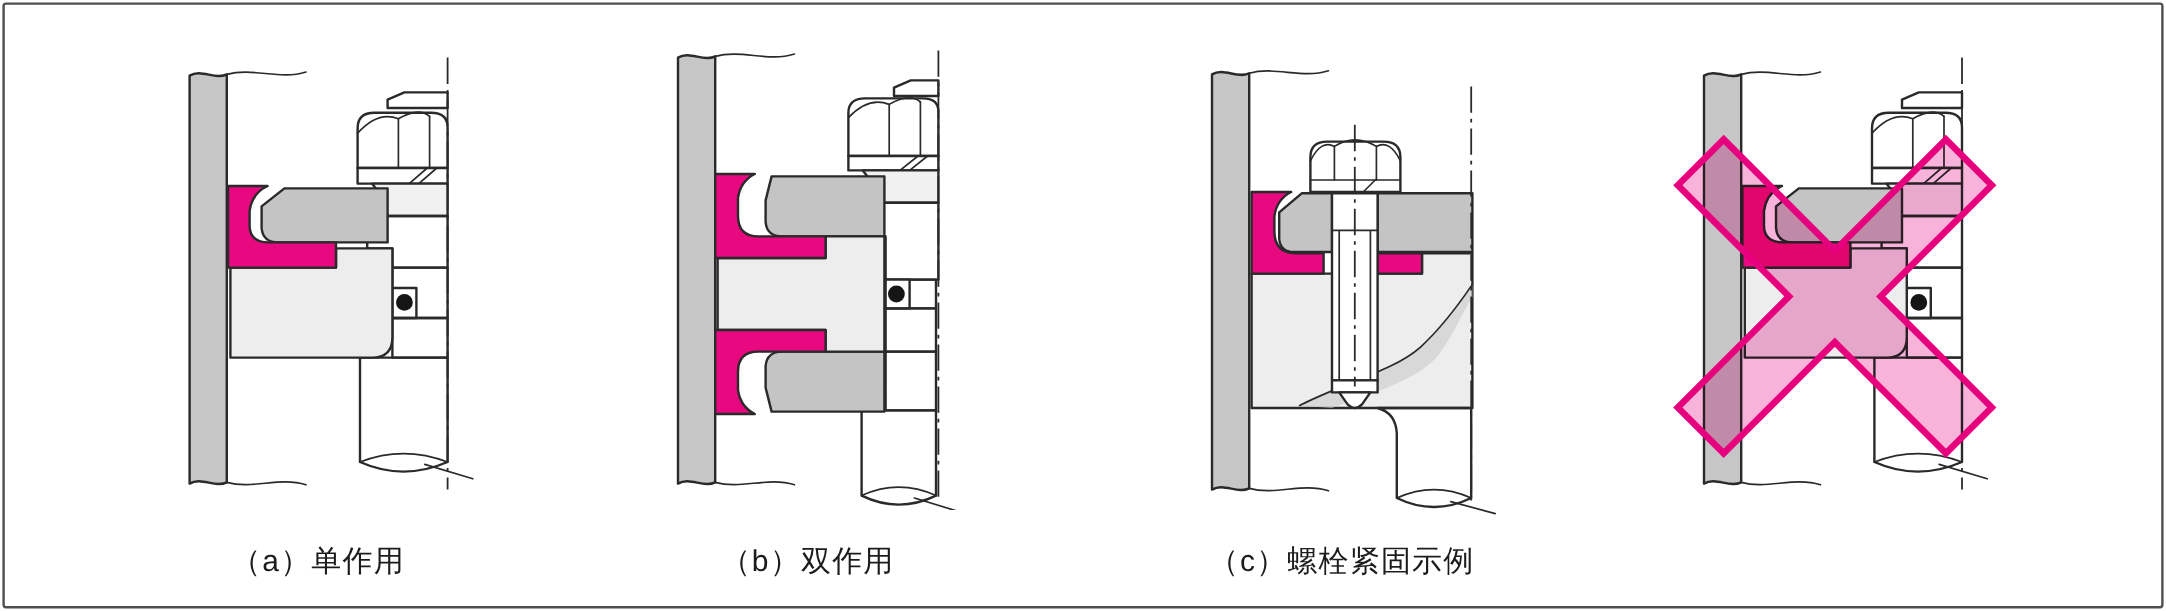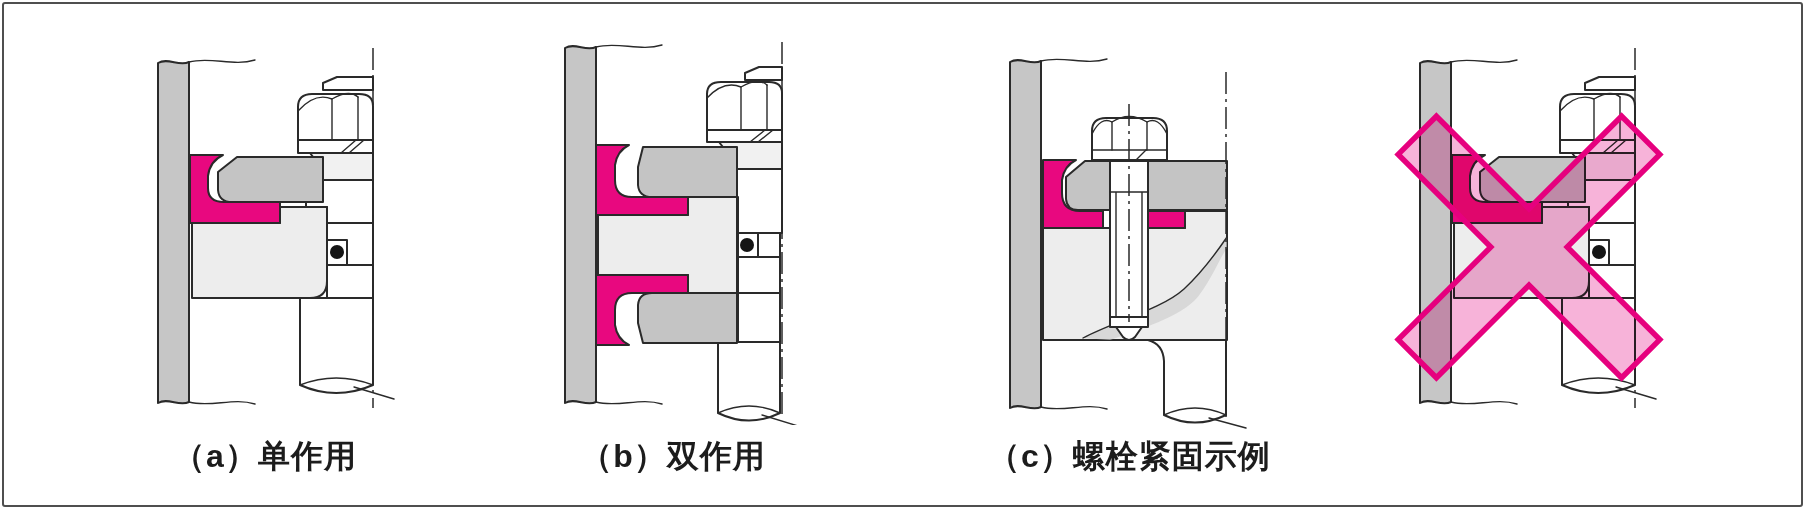--- a/index.html
+++ b/index.html
@@ -6,24 +6,23 @@
   #canvas{
     position:relative;width:1805px;height:509px;background:#fff;
     font-family:"Liberation Sans",sans-serif;overflow:hidden;box-sizing:border-box;
   }
   #frame{
     position:absolute;left:2px;top:2px;right:2px;bottom:2px;
     border:2px solid #4f4f4f;border-radius:3px;pointer-events:none;
   }
   .panel{position:absolute;top:30px;}
   .caption{
-    position:absolute;top:440px;height:32px;line-height:32px;
-    text-align:center;font-size:32px;color:#1c1c1c;letter-spacing:1px;
+    position:absolute;top:452px;height:32px;line-height:32px;
+    text-align:center;font-size:25px;color:#1c1c1c;letter-spacing:1px;
     white-space:nowrap;
-    font-weight:bold;
   }
   
   .ln{stroke:var(--c-line,#2A2A2A);stroke-width:2;fill:none;stroke-linejoin:round;stroke-linecap:round;}
   .thin{stroke-width:1.4;}
   .f-wall{fill:var(--c-wall,#C6C6C6);}
   .f-gland{fill:var(--c-gland,#C4C4C4);}
   .f-hous{fill:var(--c-housing,#EDEDED);}
   .f-seal{fill:var(--c-seal,#E8087F);}
   .f-white{fill:#ffffff;}
   .f-lt{fill:#F1F1F1;}

